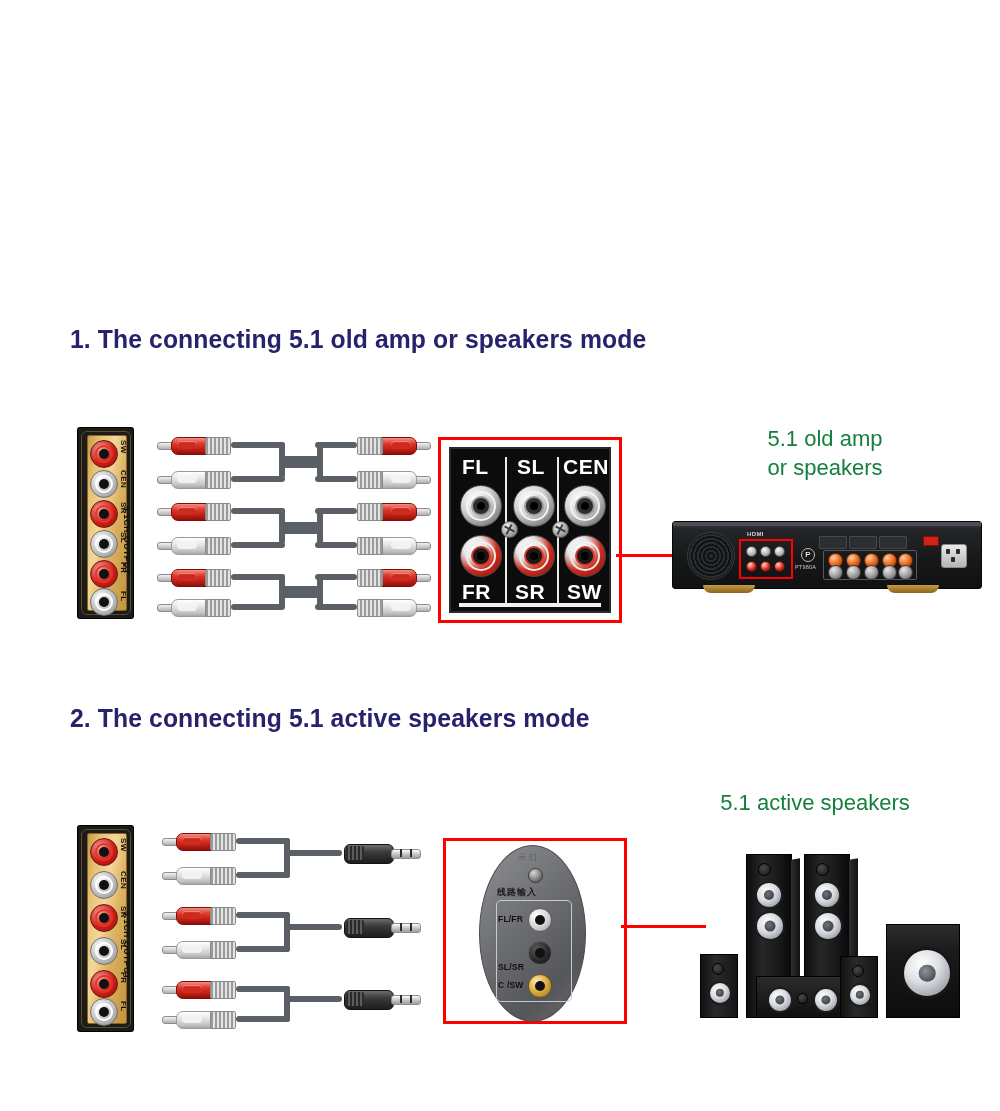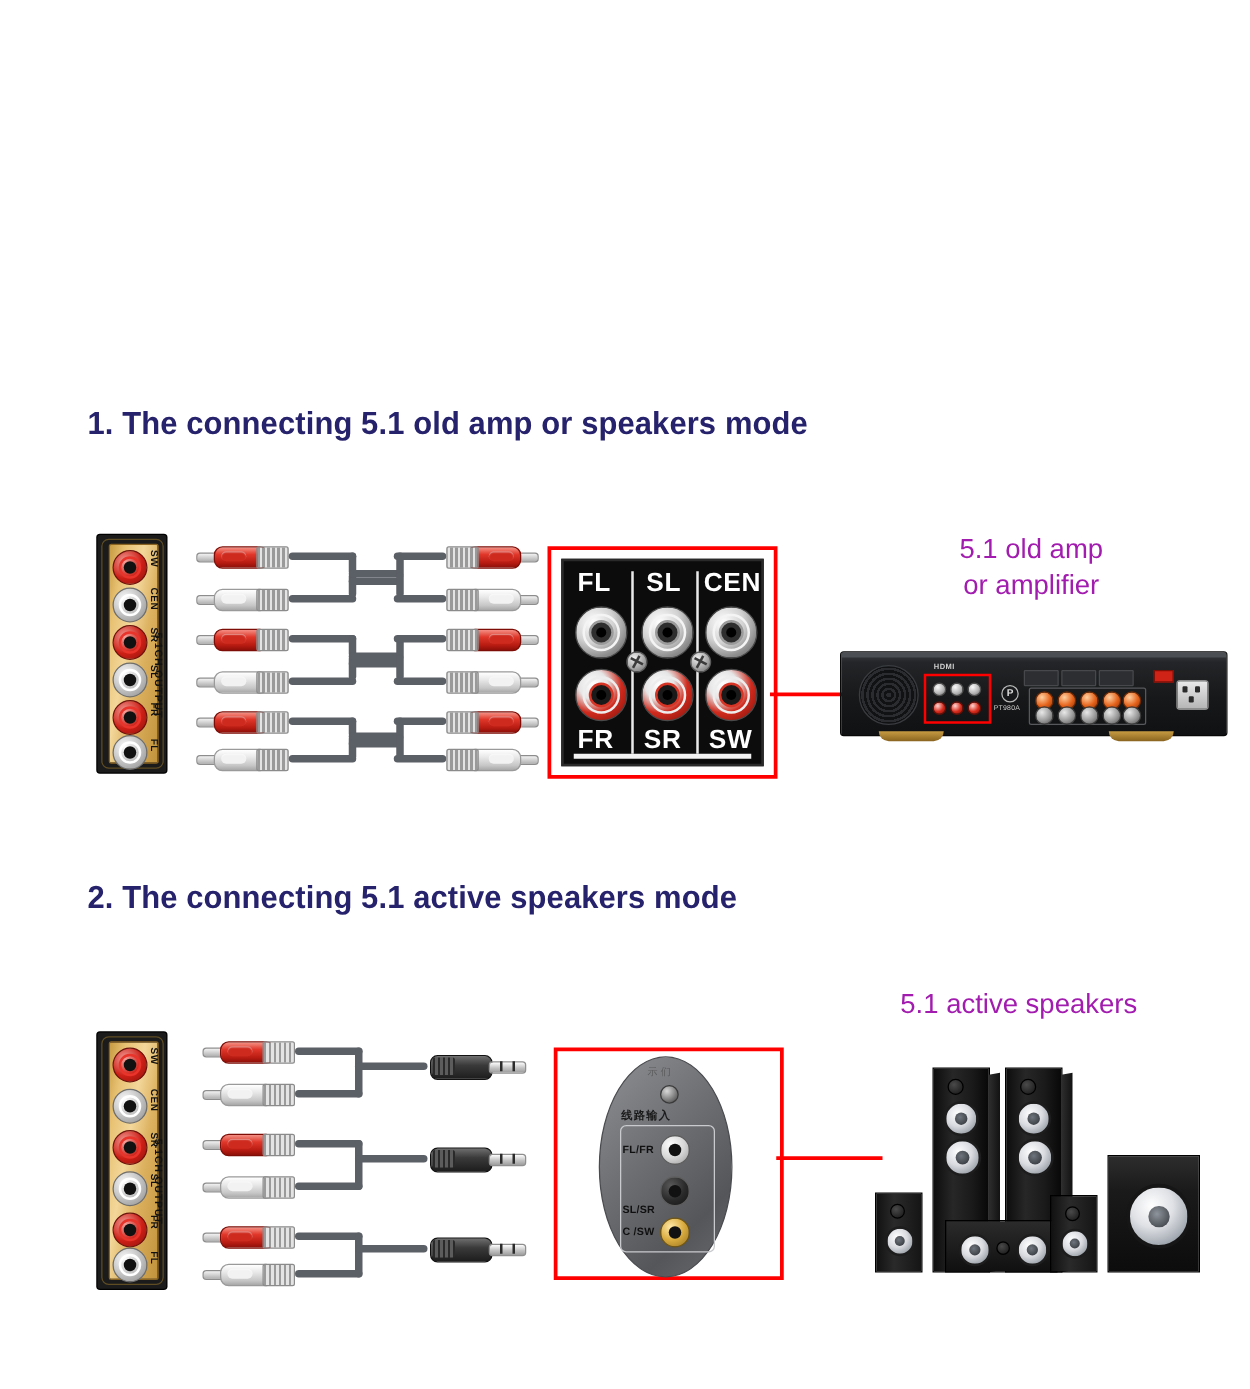--- a/index.html
+++ b/index.html
@@ -132,21 +132,21 @@
   .ovalpanel .grp{position:absolute;left:16px;top:54px;width:74px;height:100px;
     border:1px solid #c9cacd;border-radius:5px;}
   .mini-jack{position:absolute;width:22px;height:22px;border-radius:50%;left:48px;
     background:radial-gradient(circle at 35% 30%,#fdfdfd,#d8d8d8 50%,#9a9a9a 100%);border:1px solid #5e5e5e;}
   .mini-jack .mh{position:absolute;left:6px;top:6px;width:10px;height:10px;border-radius:50%;background:#111;}
   .mini-jack.black{background:radial-gradient(circle at 35% 30%,#585858,#2a2a2a 55%,#141414 100%);}
   .mini-jack.gold{background:radial-gradient(circle at 35% 30%,#ffe9a8,#d9ab3f 50%,#96721f 100%);border-color:#6f5516;}
   .mj-label{position:absolute;left:18px;font-size:8.5px;font-weight:bold;color:#101010;letter-spacing:.2px;}
 
   
-  .right-label{position:absolute;font-size:22px;line-height:1.32;color:#a21caf;text-align:center;}
+  .right-label{position:absolute;font-size:22px;line-height:1.32;color:#15803d;text-align:center;}
 
   
   .amp{position:absolute;left:672px;top:521px;width:308px;height:66px;
     background:linear-gradient(180deg,#3a3c3f 0%,#232528 12%,#171819 55%,#101113 100%);
     border:1px solid #070707;border-radius:3px;}
   .amp .topedge{position:absolute;left:0;right:0;top:0;height:4px;background:#4b4e52;}
   .amp .fan{position:absolute;left:14px;top:10px;width:46px;height:46px;border-radius:50%;
     background:repeating-radial-gradient(circle at 50% 50%,#2a2c2f 0 2px,#111214 2px 4px);
     border:1px solid #3a3c40;}
   .amp .hdmi{position:absolute;top:14px;width:26px;height:11px;background:#2c2e31;
@@ -390,21 +390,21 @@
 
       <div class="screw" style="left:50px;top:72px;"></div>
       <div class="screw" style="left:101px;top:72px;"></div>
     </div>
   </div>
 
   <div class="red-line" style="left:616px;top:554px;width:90px;"></div>
 
   <div class="right-label" style="left:700px;top:424px;width:250px;">
     <div>5.1 old amp</div>
-    <div>or amplifier</div>
+    <div>or speakers</div>
   </div>
 
   <div class="amp">
     <div class="topedge"></div>
     <div class="fan"></div>
 
     <div class="hdmitxt">HDMI</div>
     <div class="rcabox">
       <div class="rj" style="left:5px;top:5px;"></div>
       <div class="rj" style="left:19px;top:5px;"></div>

